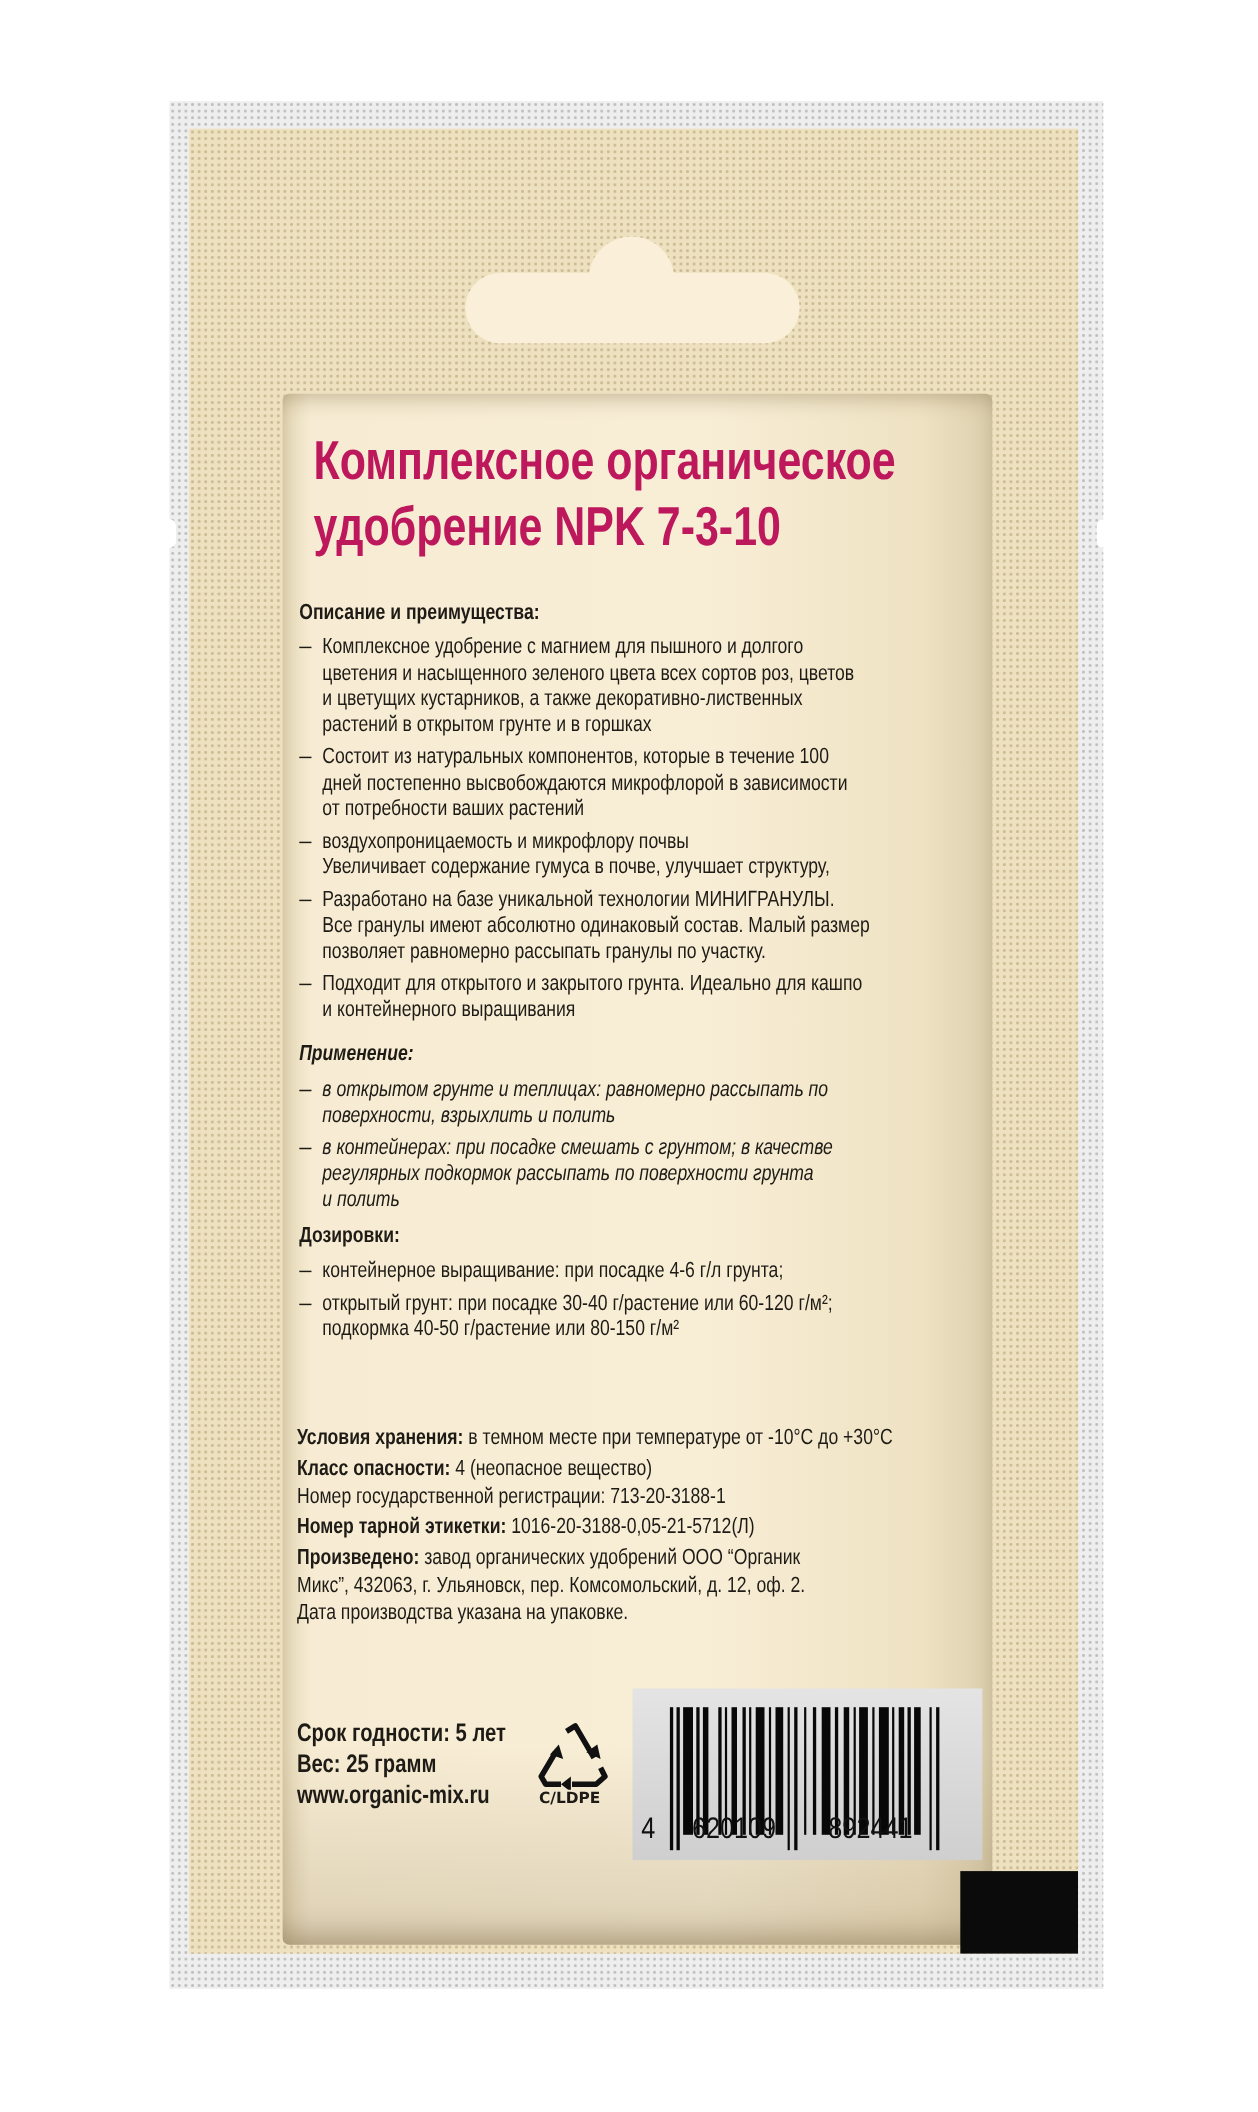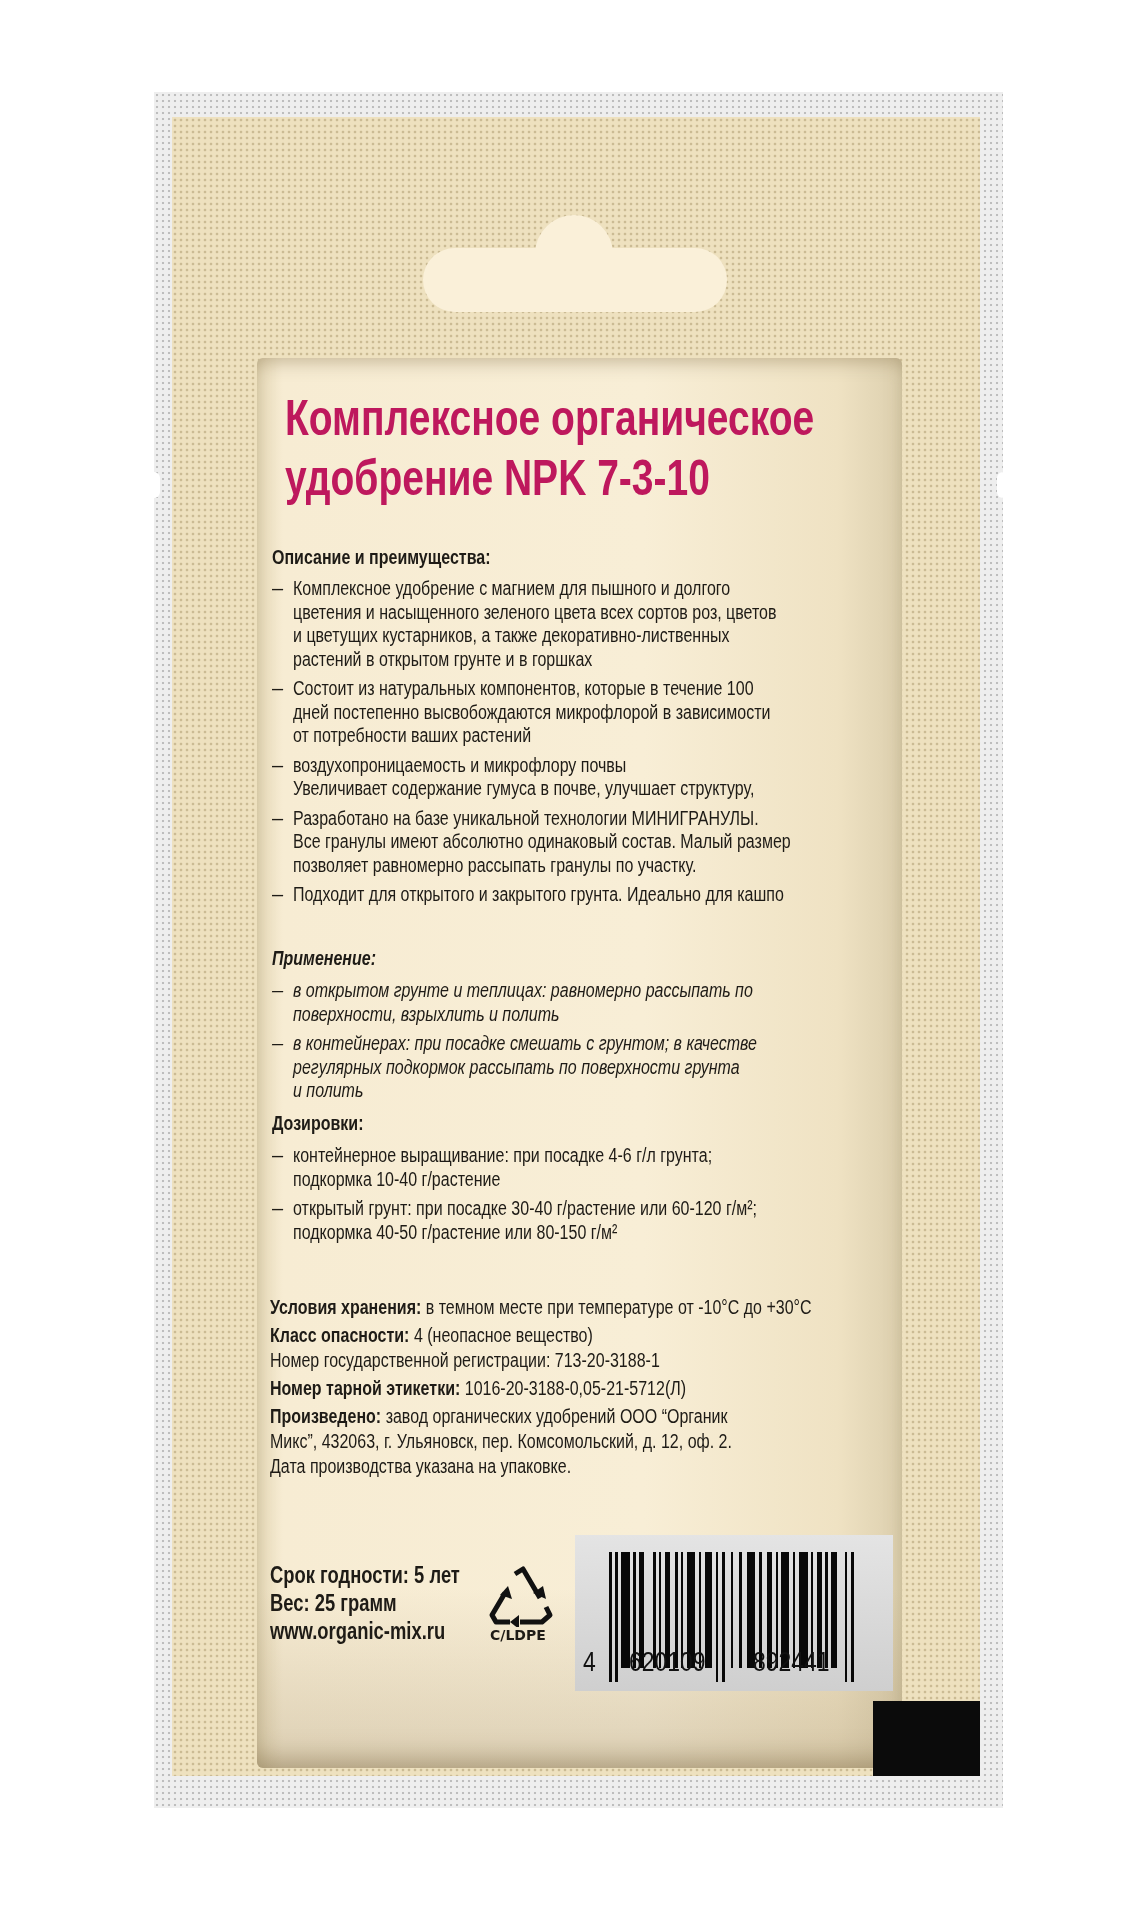--- a/index.html
+++ b/index.html
@@ -94,20 +94,21 @@
   </div>
   <div class="item">
     <span class="dash">–</span>
     <span class="ln"><span class="cond">Разработано на базе уникальной технологии МИНИГРАНУЛЫ.</span></span>
     <span class="ln"><span class="cond">Все гранулы имеют абсолютно одинаковый состав. Малый размер</span></span>
     <span class="ln"><span class="cond">позволяет равномерно рассыпать гранулы по участку.</span></span>
   </div>
   <div class="item">
     <span class="dash">–</span>
     <span class="ln"><span class="cond">Подходит для открытого и закрытого грунта. Идеально для кашпо</span></span>
+    <span class="ln"><span class="cond">и контейнерного выращивания</span></span>
   </div>
 </div>
 
 <div class="sec" style="top:946px;font-style:italic;">
   <div class="h"><span class="cond">Применение:</span></div>
   <div class="item" style="margin-top:9px;">
     <span class="dash">–</span>
     <span class="ln"><span class="cond">в открытом грунте и теплицах: равномерно рассыпать по</span></span>
     <span class="ln"><span class="cond">поверхности, взрыхлить и полить</span></span>
   </div>
@@ -117,21 +118,20 @@
     <span class="ln"><span class="cond">регулярных подкормок рассыпать по поверхности грунта</span></span>
     <span class="ln"><span class="cond">и полить</span></span>
   </div>
 </div>
 
 <div class="sec" style="top:1111px;">
   <div class="h"><span class="cond">Дозировки:</span></div>
   <div class="item" style="margin-top:9px;">
     <span class="dash">–</span>
     <span class="ln"><span class="cond">контейнерное выращивание: при посадке 4-6 г/л грунта;</span></span>
-    <span class="ln"><span class="cond">подкормка 10-40 г/растение</span></span>
   </div>
   <div class="item">
     <span class="dash">–</span>
     <span class="ln"><span class="cond">открытый грунт: при посадке 30-40 г/растение или 60-120 г/м²;</span></span>
     <span class="ln"><span class="cond">подкормка 40-50 г/растение или 80-150 г/м²</span></span>
   </div>
 </div>
 
 <div class="info">
   <div class="row"><span class="cond"><span class="b">Условия хранения:</span><span> в темном месте при температуре от -10°С до +30°С</span></span></div>

